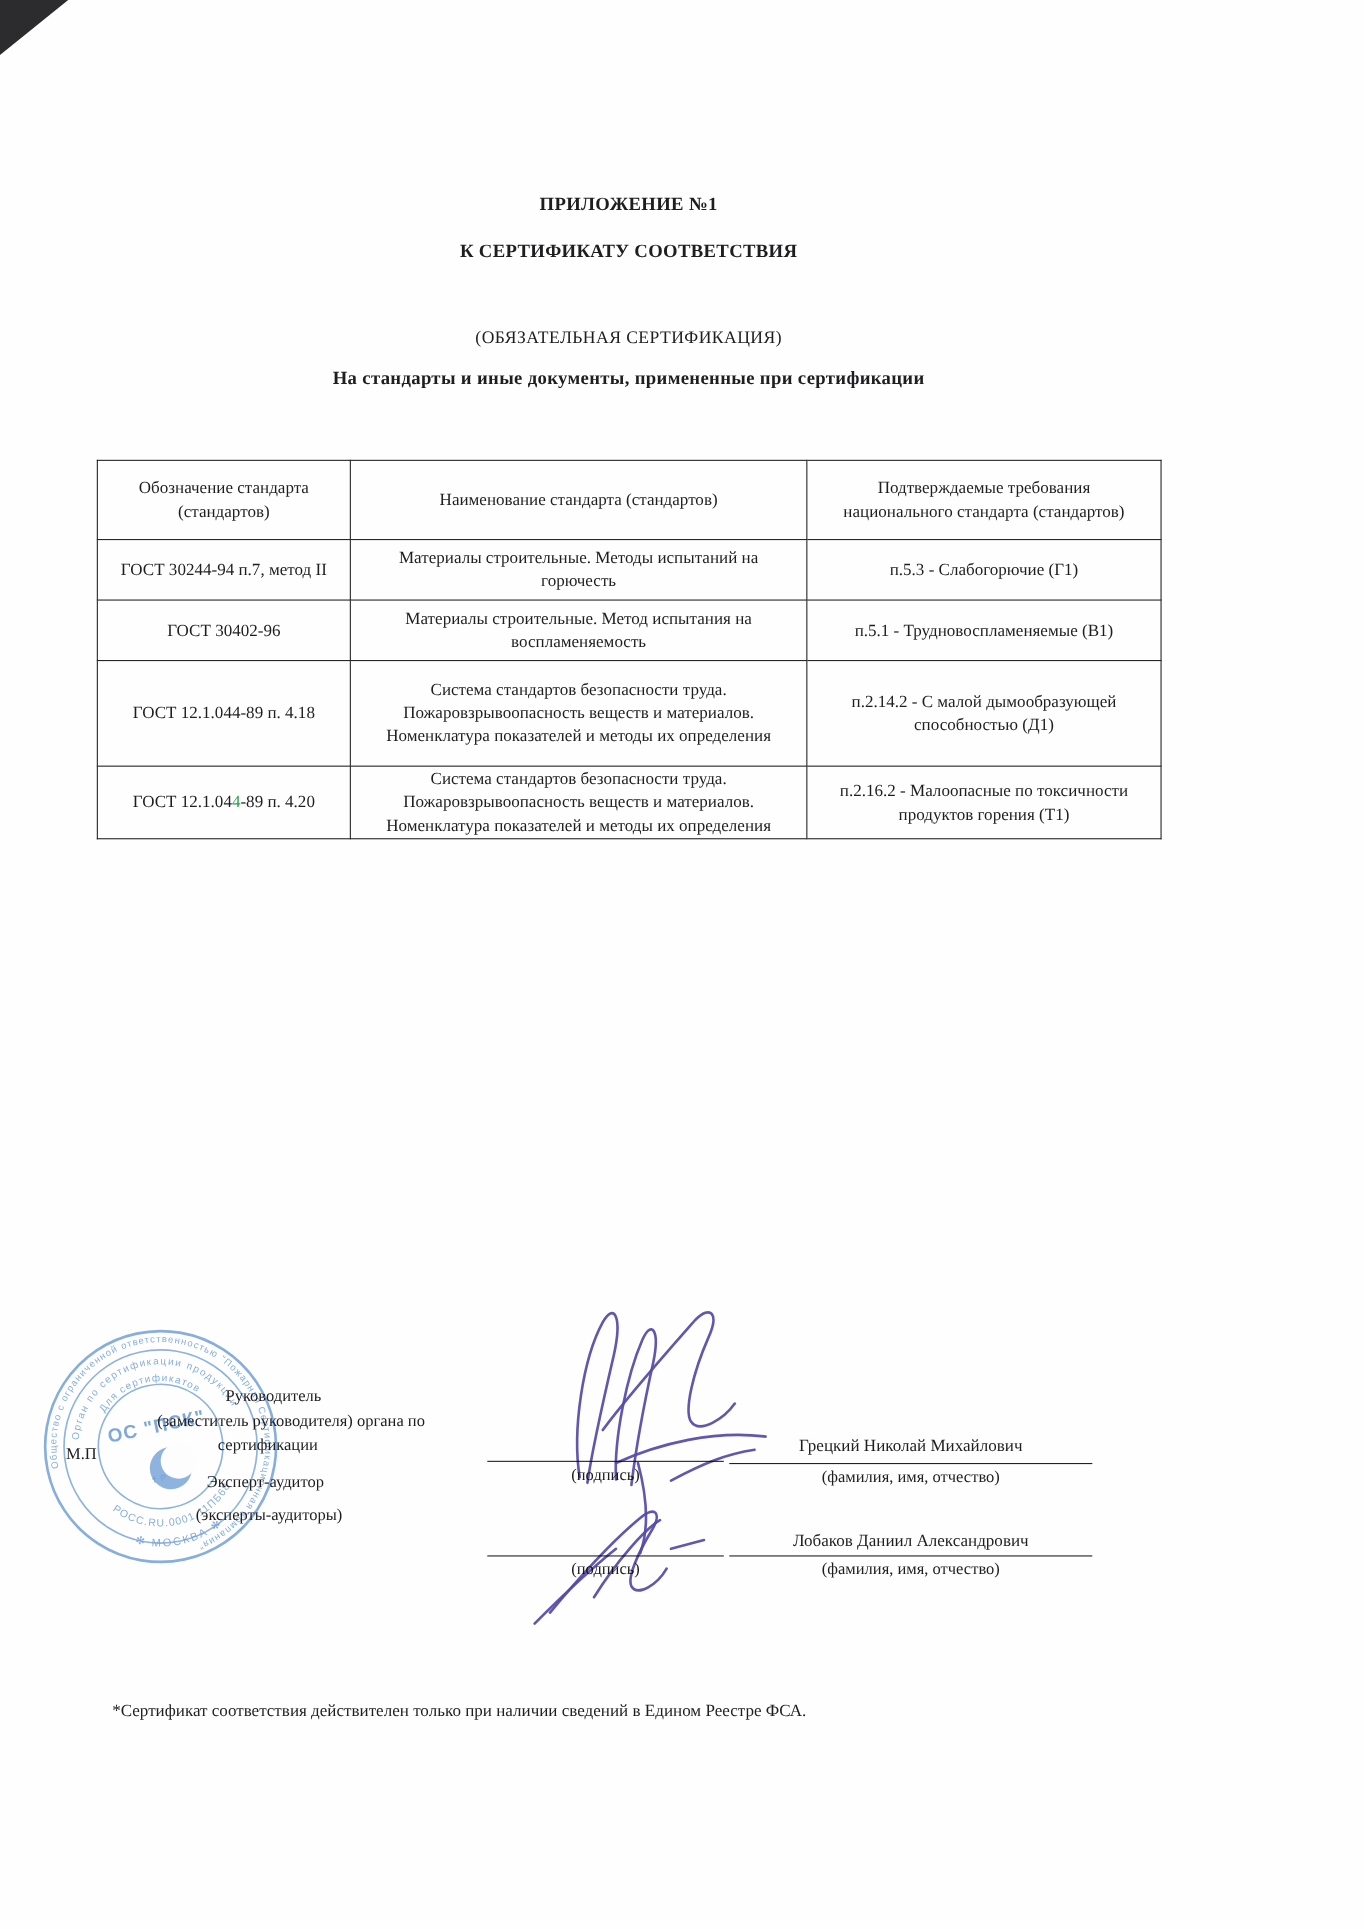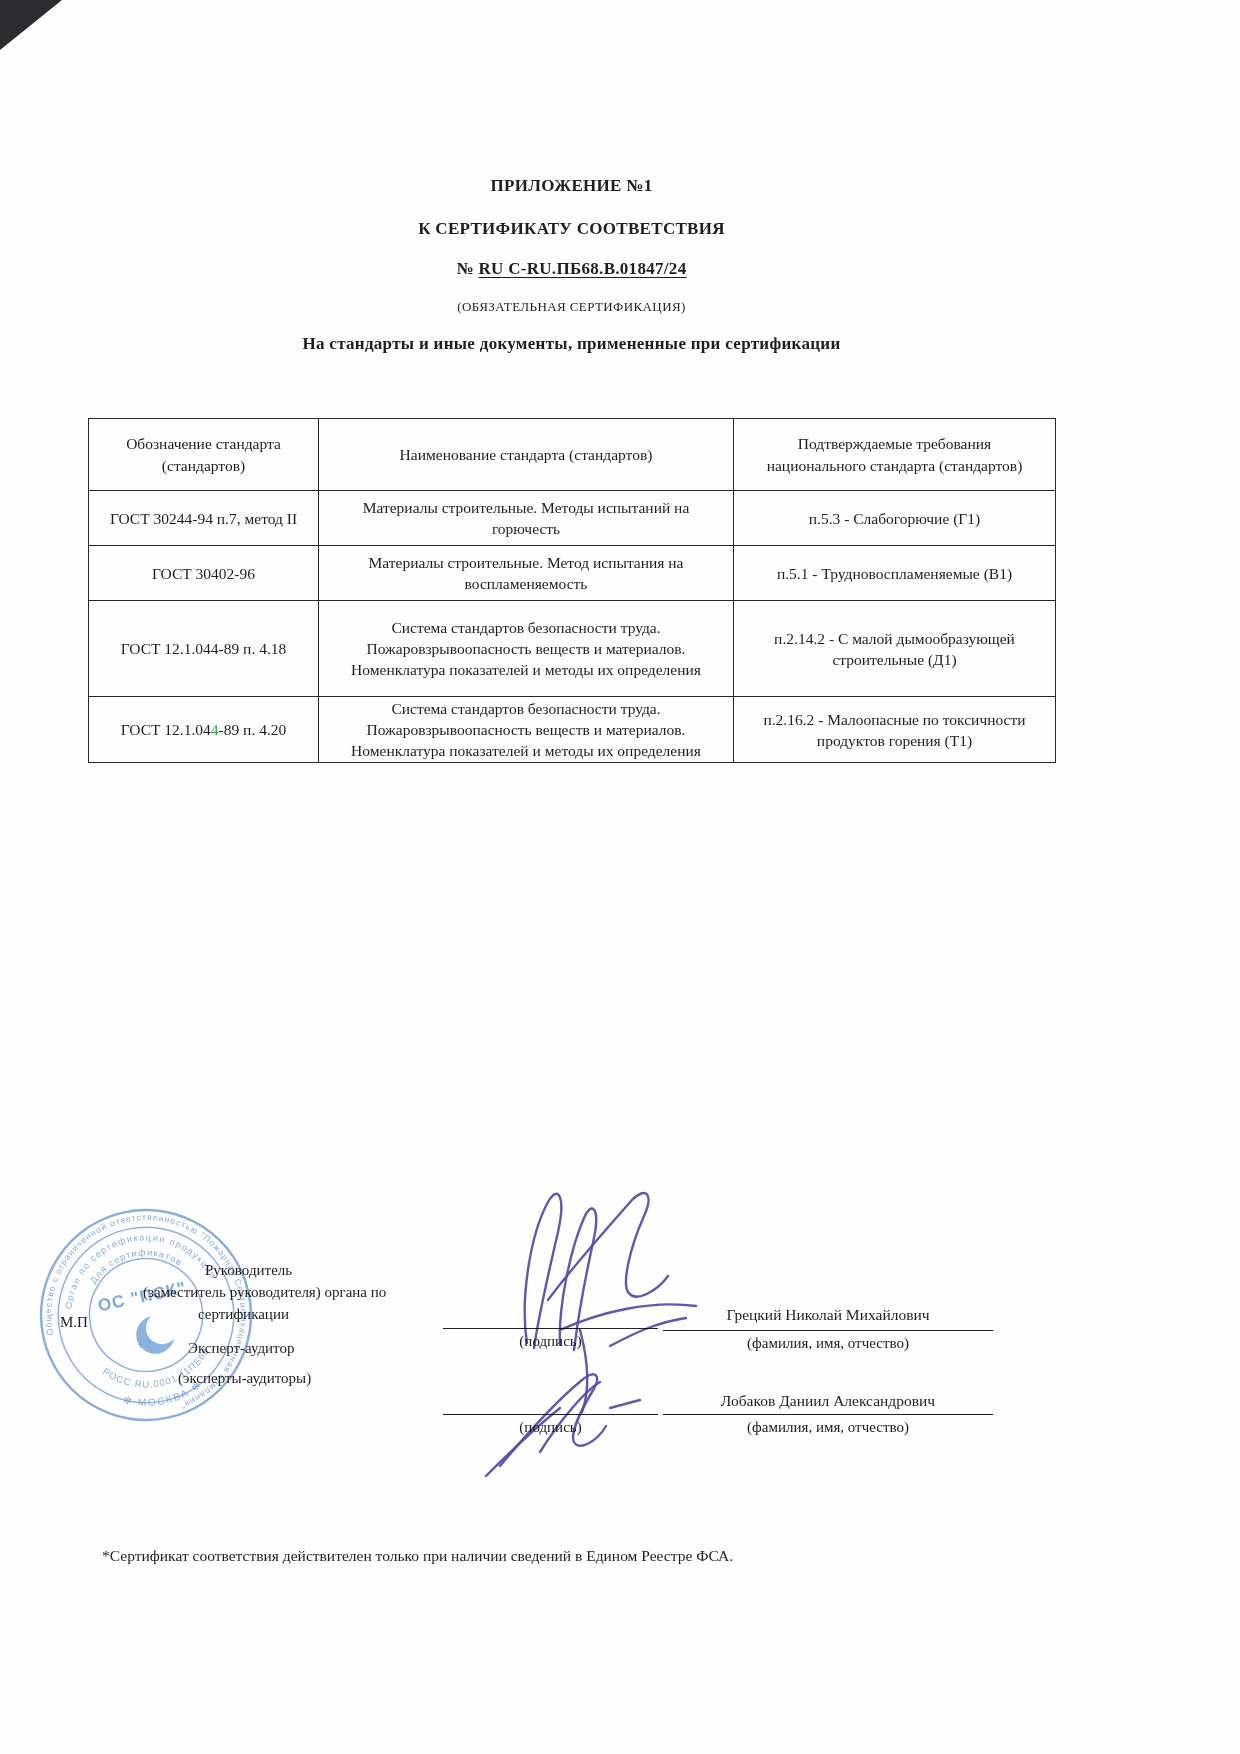--- a/index.html
+++ b/index.html
@@ -9,21 +9,21 @@
     position:relative; width:1240px; height:1754px; background:#fefefe;
     font-family:"Liberation Serif", serif; color:var(--ink); overflow:hidden;
   }
   
   .corner-artifact {
     position:absolute; left:0; top:0; width:62px; height:50px;
     background:#2c2c2e; clip-path:polygon(0 0, 100% 0, 0 100%);
   }
   .centered-line { position:absolute; left:88px; width:967px; text-align:center; }
   .t-bold { font-weight:bold; font-size:17px; letter-spacing:.3px; }
-  .t-small { font-size:13px; letter-spacing:.4px; }
+  .t-small { font-size:16px; letter-spacing:.4px; }
   .cert-num-underline { text-decoration:underline; text-underline-offset:3px; }
 
   table.standards-table {
     position:absolute; left:88px; top:418px; width:967px;
     border-collapse:collapse; table-layout:fixed;
     font-size:15.5px; line-height:21px;
   }
   table.standards-table col.c1 { width:230px; }
   table.standards-table col.c2 { width:415px; }
   table.standards-table col.c3 { width:322px; }
@@ -58,23 +58,20 @@
 </style>
 </head>
 <body>
 
 <div class="page">
 
   <div class="corner-artifact"></div>
 
   <div class="centered-line t-bold" style="top:176px;">ПРИЛОЖЕНИЕ №1</div>
   <div class="centered-line t-bold" style="top:219px;">К СЕРТИФИКАТУ СООТВЕТСТВИЯ</div>
-  <div class="centered-line t-bold" style="top:259px;">
-    <span>№ </span><span class="cert-num-underline">RU C-RU.ПБ68.В.01847/24</span>
-  </div>
   <div class="centered-line t-small" style="top:299px;">(ОБЯЗАТЕЛЬНАЯ СЕРТИФИКАЦИЯ)</div>
   <div class="centered-line t-bold" style="top:334px;font-size:17px;">На стандарты и иные документы, примененные при сертификации</div>
 
   <table class="standards-table">
     <colgroup>
         <col class="c1">
         <col class="c2">
         <col class="c3">
       </colgroup>
     <thead>
@@ -91,21 +88,21 @@
         <td class="cell-c3">п.5.3 - Слабогорючие (Г1)</td>
       </tr>
       <tr class="r1">
         <td class="cell-c1">ГОСТ 30402-96</td>
         <td class="cell-c2">Материалы строительные. Метод испытания на воспламеняемость</td>
         <td class="cell-c3">п.5.1 - Трудновоспламеняемые (В1)</td>
       </tr>
       <tr class="r2">
         <td class="cell-c1">ГОСТ 12.1.044-89 п. 4.18</td>
         <td class="cell-c2">Система стандартов безопасности труда. Пожаровзрывоопасность веществ и материалов. Номенклатура показателей и методы их определения</td>
-        <td class="cell-c3">п.2.14.2 - С малой дымообразующей строительные (Д1)</td>
+        <td class="cell-c3">п.2.14.2 - С малой дымообразующей способностью (Д1)</td>
       </tr>
       <tr class="r3">
         <td class="cell-c1"><span>ГОСТ 12.1.04</span><span style="color: rgb(47, 161, 75);">4</span><span>-89 п. 4.20</span></td>
         <td class="cell-c2">Система стандартов безопасности труда. Пожаровзрывоопасность веществ и материалов. Номенклатура показателей и методы их определения</td>
         <td class="cell-c3">п.2.16.2 - Малоопасные по токсичности продуктов горения (Т1)</td>
       </tr>
     </tbody>
   </table>
 
   <div class="stamp-wrap">

